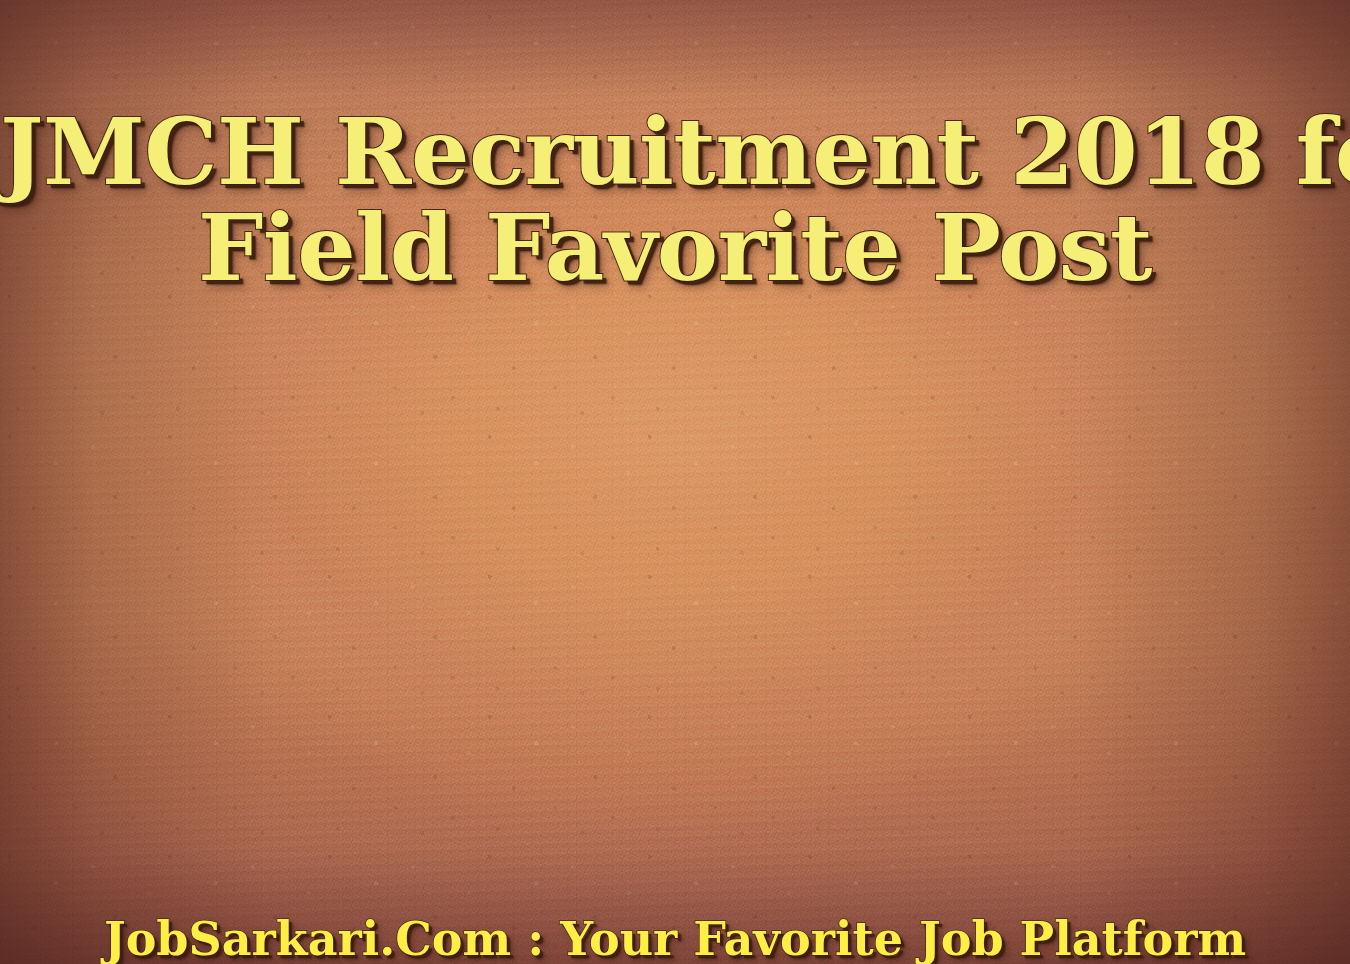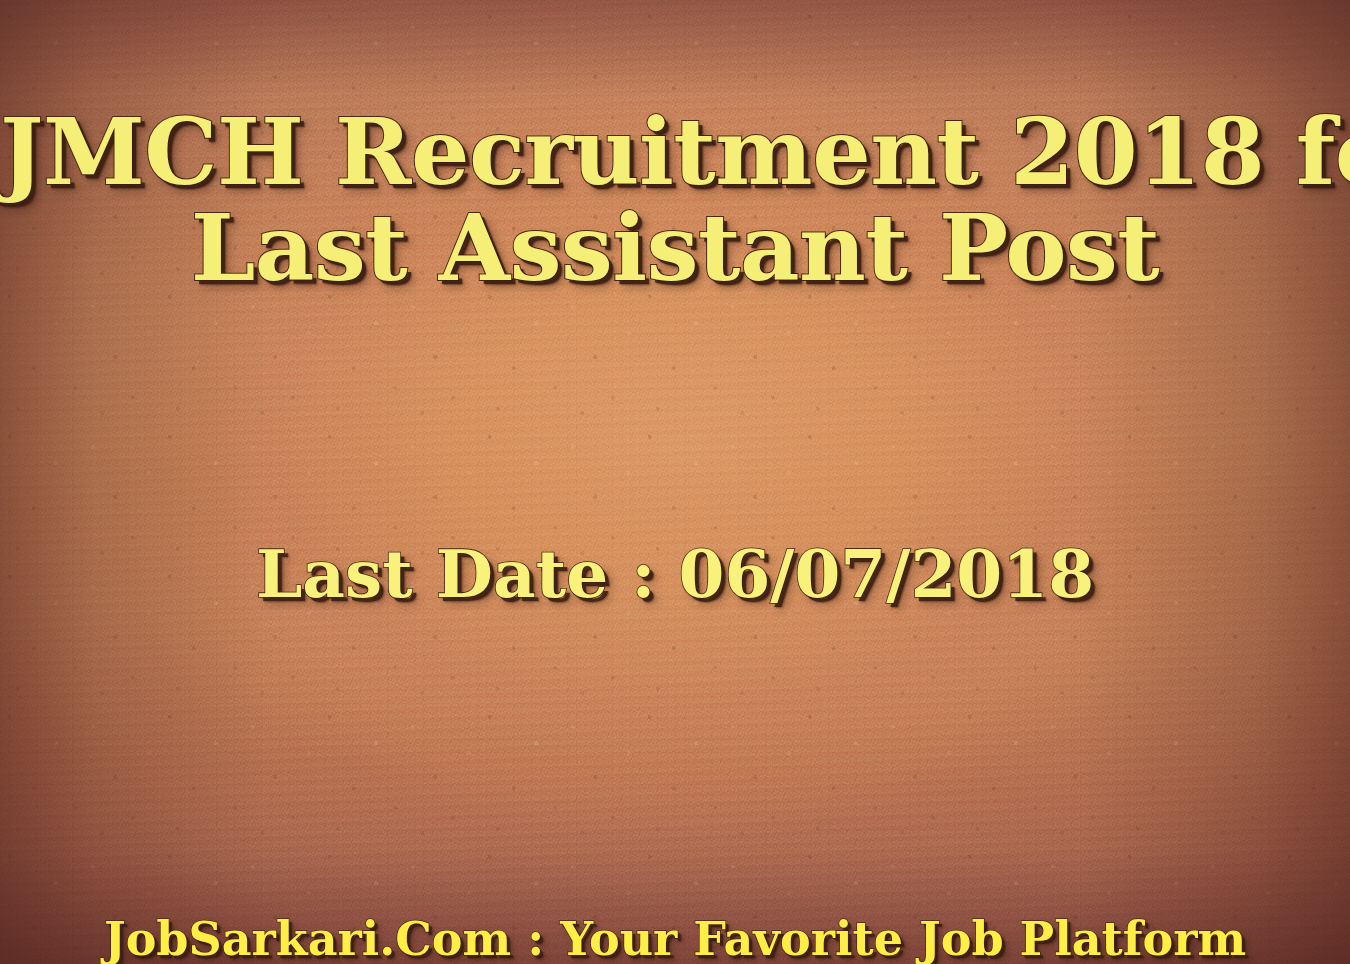--- a/index.html
+++ b/index.html
@@ -248,21 +248,20 @@
   <div class="bg-grain"></div>
   <div class="bg-grain2"></div>
   <div class="bg-speckle"></div>
   <div class="bg-vignette"></div>
   <div class="bg-soft"></div>
 
   <div class="content">
 
     <h1 class="poster-title">
       <span class="line line-1">JMCH Recruitment 2018 for</span>
-      <span class="line line-2">Last Assistant Post</span>
+      <span class="line line-2">Field Favorite Post</span>
     </h1>
 
-    <div class="last-date">Last Date : 06/07/2018</div>
 
     <div class="footer-tagline">JobSarkari.Com : Your Favorite Job Platform</div>
 
   </div>
 </div>
 
 </body></html>

